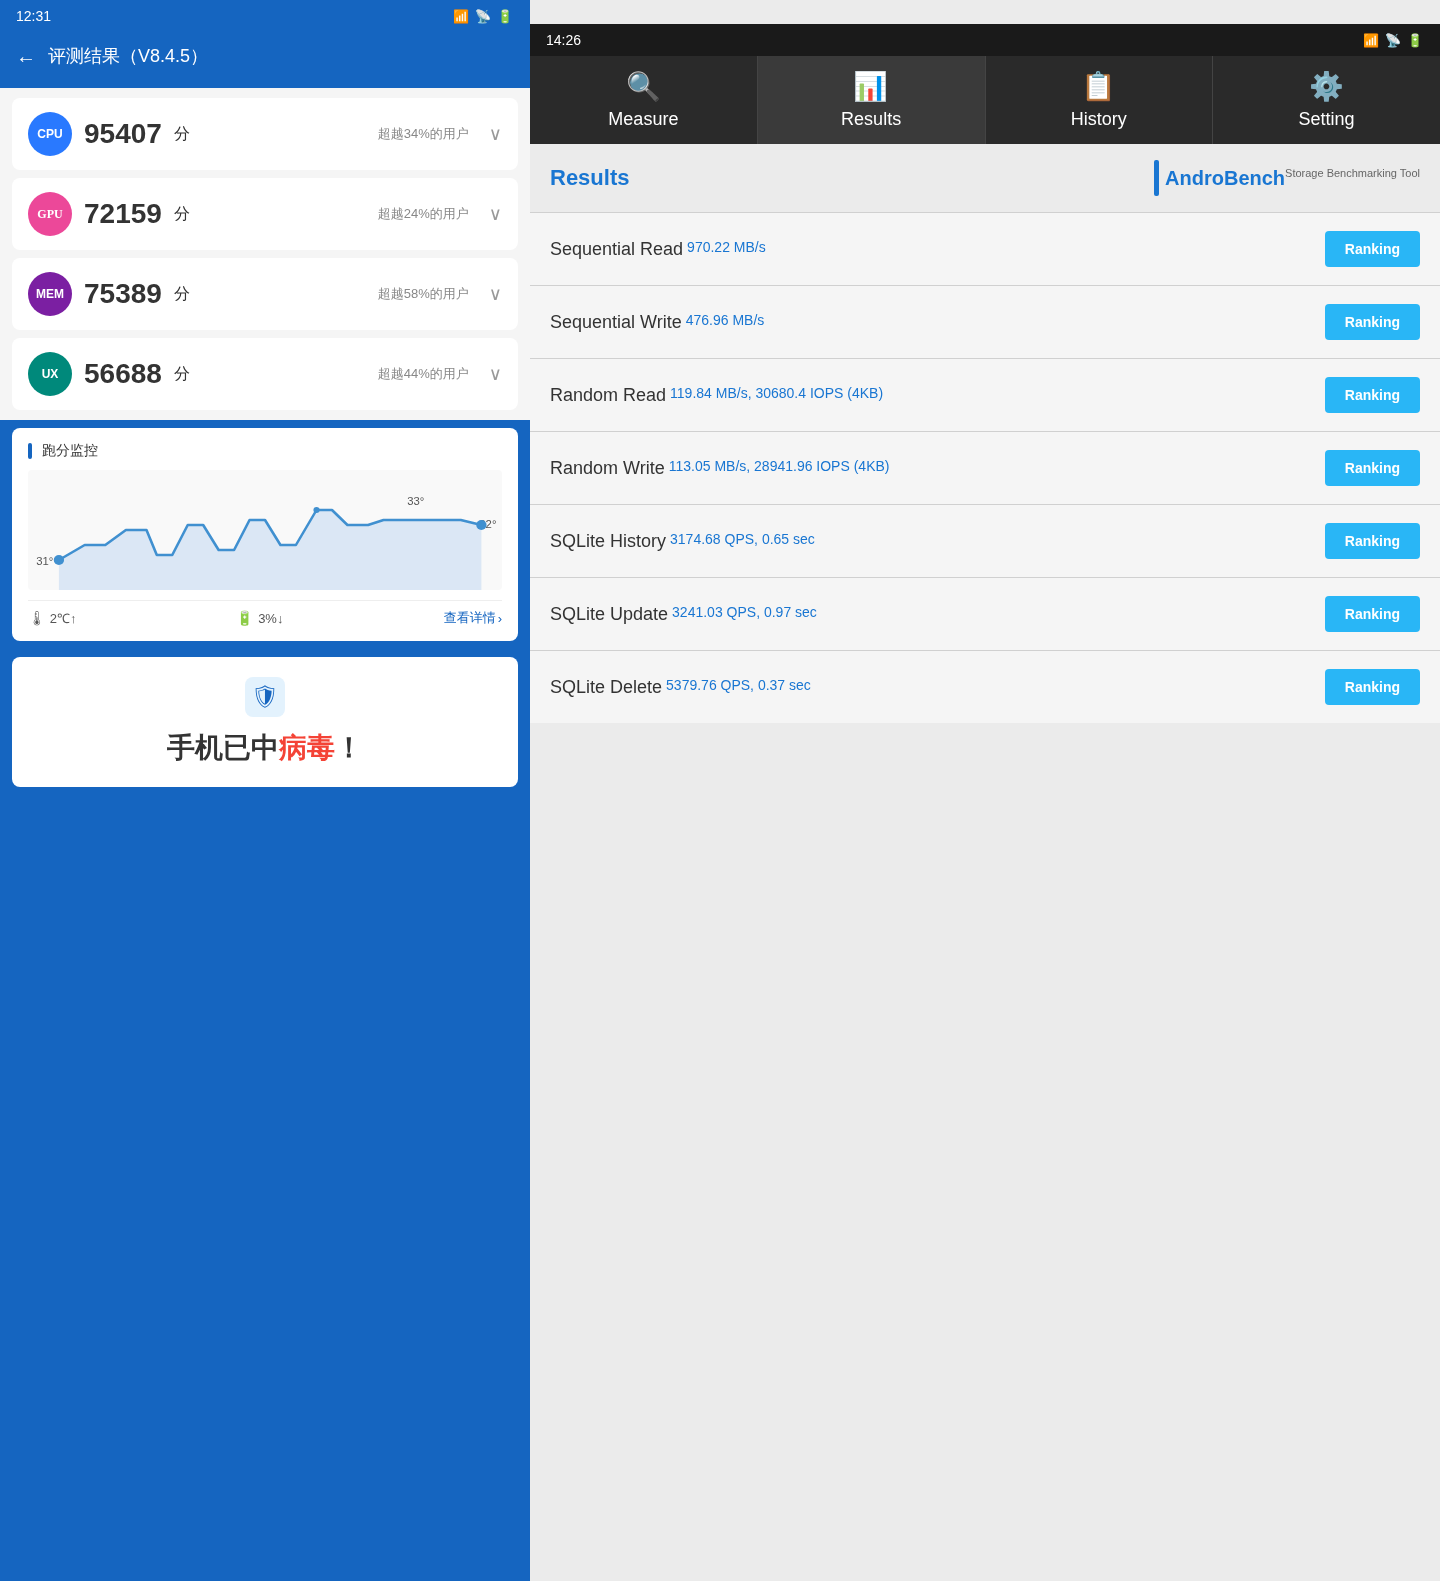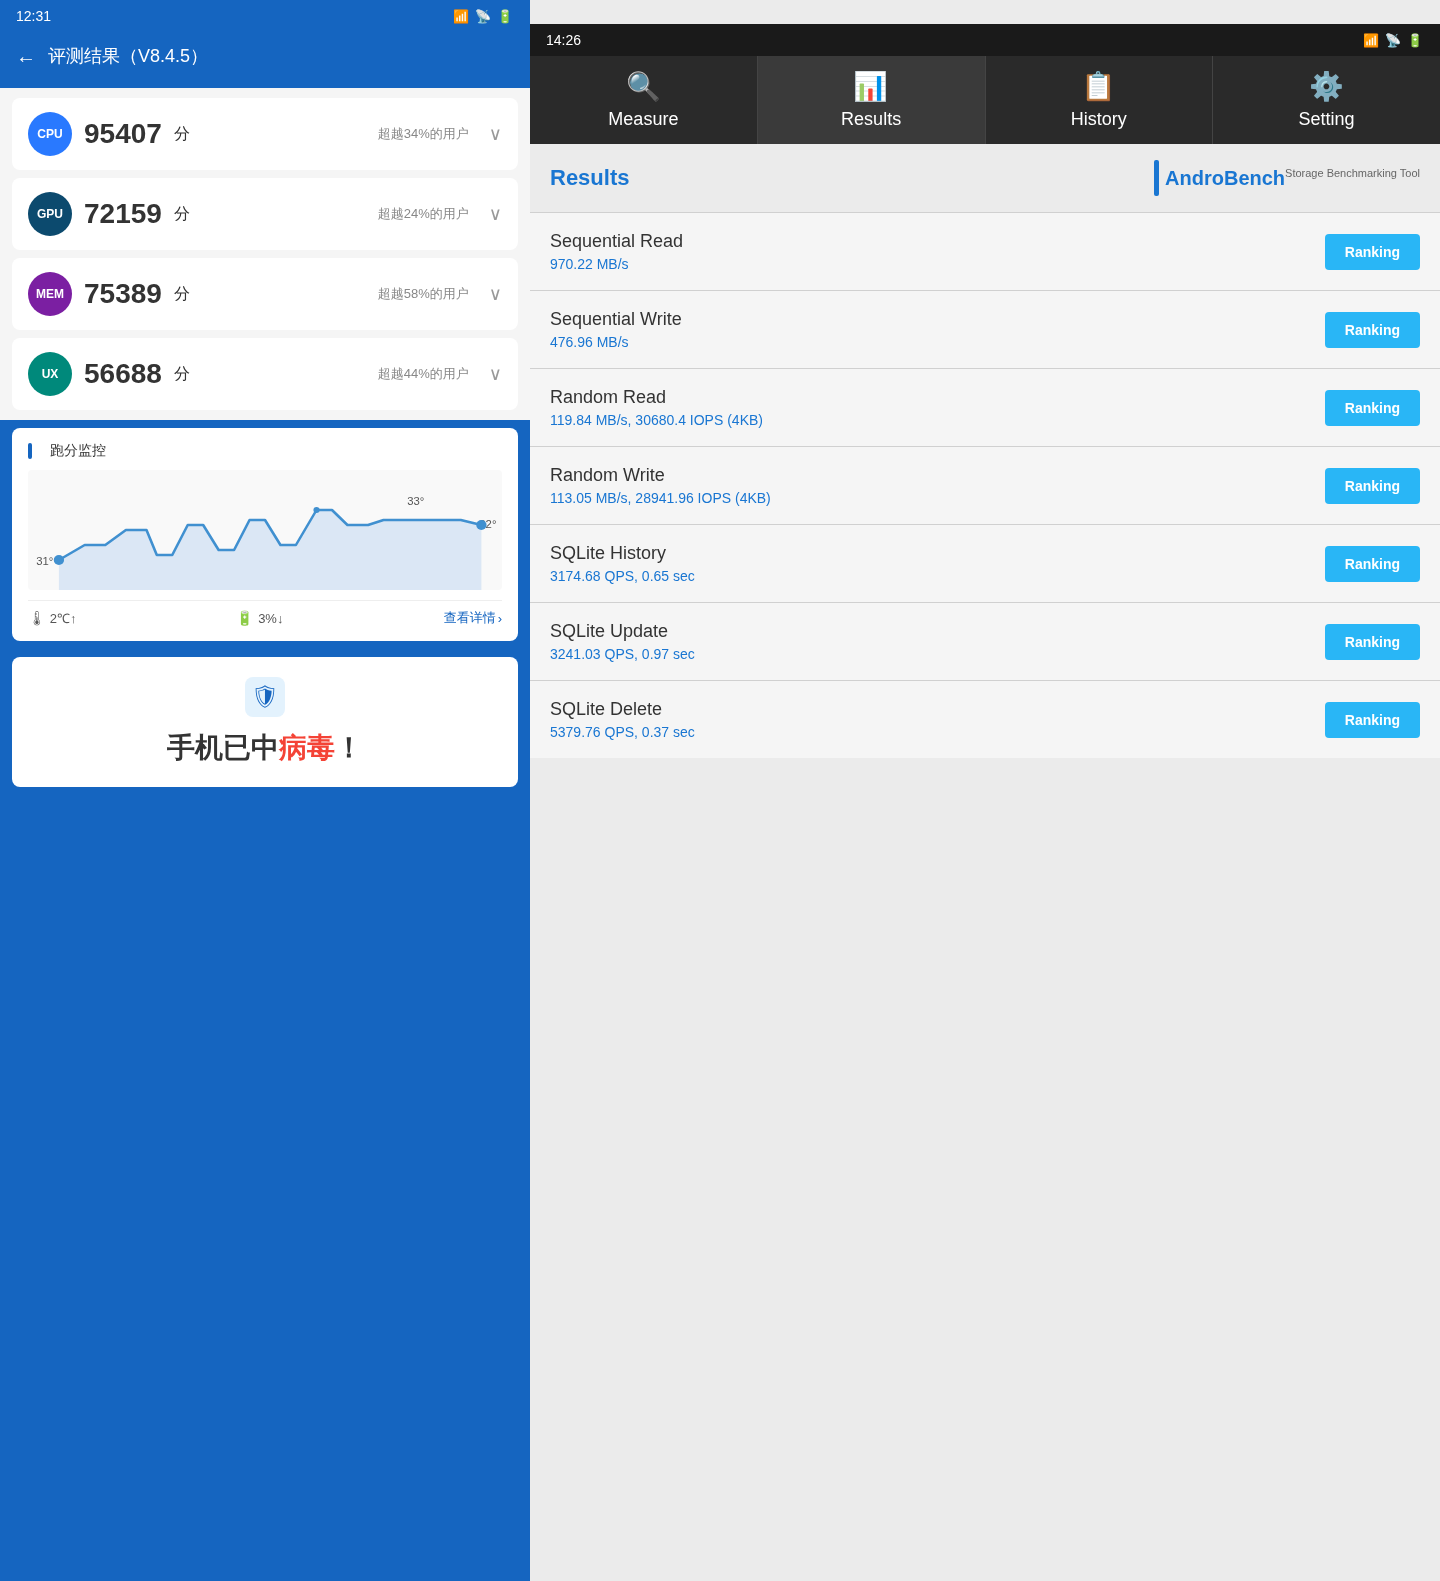--- a/index.html
+++ b/index.html
@@ -112,21 +112,21 @@
       display: flex;
       align-items: center;
       justify-content: center;
       color: white;
       font-size: 12px;
       font-weight: bold;
       flex-shrink: 0;
     }
 
     .badge-cpu { background: #2979FF; }
-    .badge-gpu { background: #0c4a6e; }
+    .badge-gpu { background: #ec4899; font-family: Liberation Serif, serif; }
     .badge-mem { background: #7B1FA2; }
     .badge-ux { background: #00897B; }
 
     .score-value {
       font-size: 28px;
       font-weight: bold;
       color: #333;
     }
 
     .score-fen {
@@ -153,21 +153,21 @@
       margin: 8px 12px;
       border-radius: 8px;
       padding: 14px 16px;
     }
 
     .monitor-title {
       font-size: 14px;
       color: #333;
       display: flex;
       align-items: center;
-      gap: 18px;
+      gap: 10px;
       margin-bottom: 10px;
     }
 
     .monitor-title-bar {
       width: 4px;
       height: 16px;
       background: #1565C0;
       border-radius: 2px;
     }
 
@@ -372,21 +372,21 @@
     .benchmark-row {
       background: #f5f5f5;
       display: flex;
       align-items: center;
       justify-content: space-between;
       padding: 18px 20px;
     }
 
     .benchmark-info {
       display: flex;
-      flex-direction: column;
+      flex-direction: row;
       gap: 4px;
     }
 
     .benchmark-name {
       font-size: 18px;
       color: #333;
       font-weight: 500;
     }
 
     .benchmark-value {

